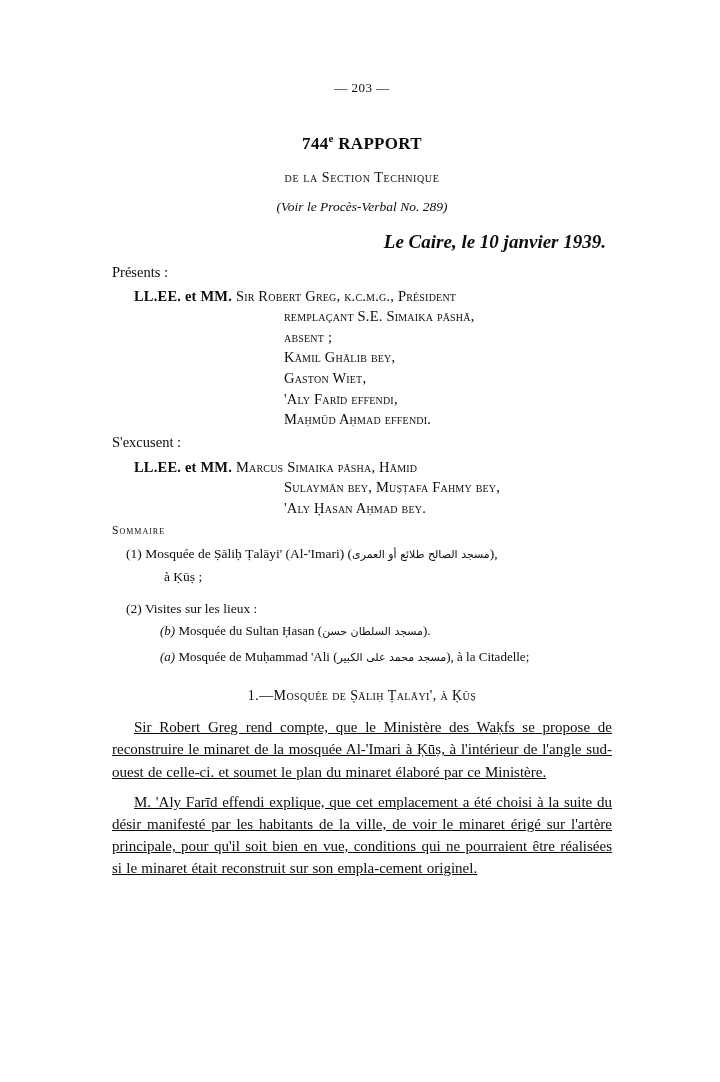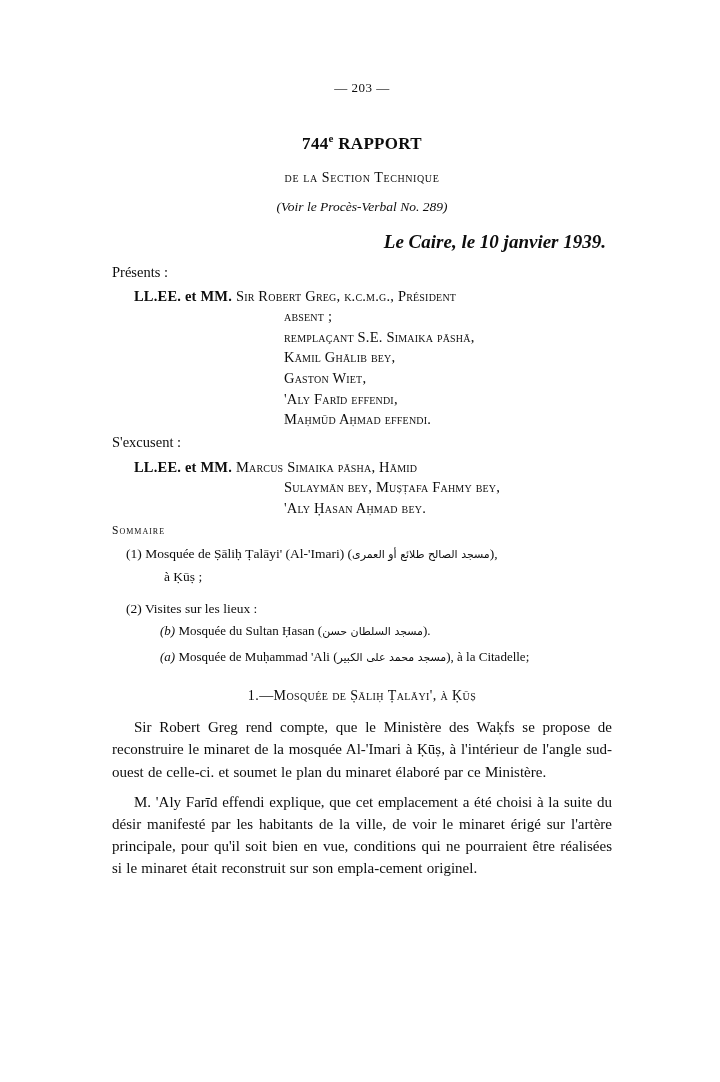--- a/index.html
+++ b/index.html
@@ -128,20 +128,21 @@
     margin-top: 22px;
     margin-bottom: 12px;
   }
   p.body-par {
     font-size: 15px;
     line-height: 1.48;
     text-align: justify;
     text-indent: 22px;
     margin: 0 0 8px 0;
     word-spacing: 0.5px;
+    text-decoration: underline;
   }
   .it { font-style: italic; }
   .bd { font-weight: bold; }
 </style>
 </head>
 <body>
 
 <div class="page">
   <div class="content">
 
@@ -157,22 +158,22 @@
 
     <div class="dateline">Le Caire, le 10 janvier 1939.</div>
 
     <div class="sec-label">Présents :</div>
 
     <div class="attendee-block">
       <div class="attendee-row">
         <span class="plain bd">LL.EE. et MM.</span>
         <span>Sir Robert Greg, k.c.m.g., Président</span>
       </div>
+      <div class="attendee-row indent-1">remplaçant S.E. Simaika pāshā,</div>
       <div class="attendee-row indent-1">absent ;</div>
-      <div class="attendee-row indent-1">remplaçant S.E. Simaika pāshā,</div>
       <div class="attendee-row indent-names">Kāmil Ghālib bey,</div>
       <div class="attendee-row indent-names">Gaston Wiet,</div>
       <div class="attendee-row indent-names">'Aly Farīd effendi,</div>
       <div class="attendee-row indent-names">Maḥmūd Aḥmad effendi.</div>
     </div>
 
     <div class="sec-label">S'excusent :</div>
 
     <div class="excuse-block">
       <div class="attendee-row">

